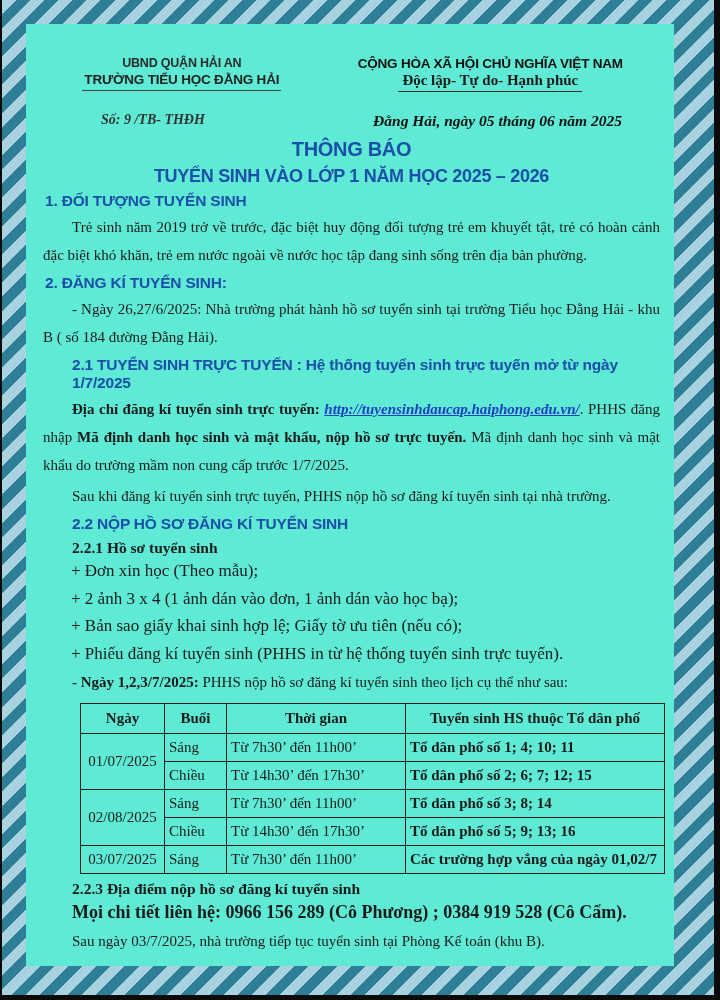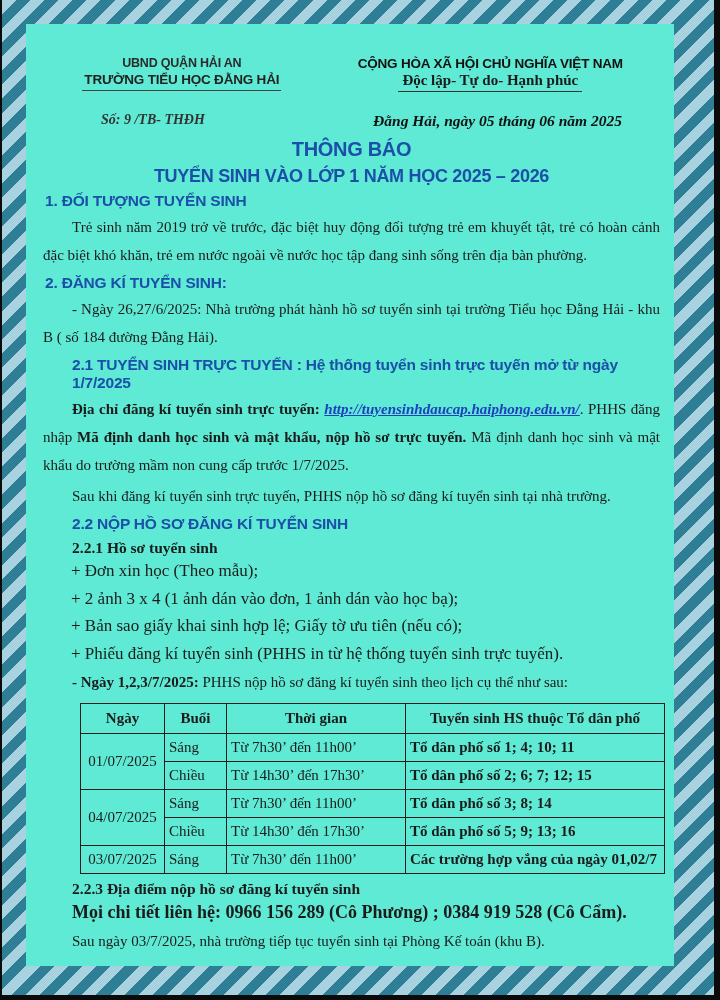--- a/index.html
+++ b/index.html
@@ -117,21 +117,21 @@
       <td class="c-session">Sáng</td>
       <td class="c-time">Từ 7h30’ đến 11h00’</td>
       <td class="c-group">Tổ dân phố số 1; 4; 10; 11</td>
     </tr>
     <tr>
       <td class="c-session">Chiều</td>
       <td class="c-time">Từ 14h30’ đến 17h30’</td>
       <td class="c-group">Tổ dân phố số 2; 6; 7; 12; 15</td>
     </tr>
     <tr>
-      <td class="c-date" rowspan="2">04/07/2025</td>
+      <td class="c-date" rowspan="2">02/08/2025</td>
       <td class="c-session">Sáng</td>
       <td class="c-time">Từ 7h30’ đến 11h00’</td>
       <td class="c-group">Tổ dân phố số 3; 8; 14</td>
     </tr>
     <tr>
       <td class="c-session">Chiều</td>
       <td class="c-time">Từ 14h30’ đến 17h30’</td>
       <td class="c-group">Tổ dân phố số 5; 9; 13; 16</td>
     </tr>
     <tr>

